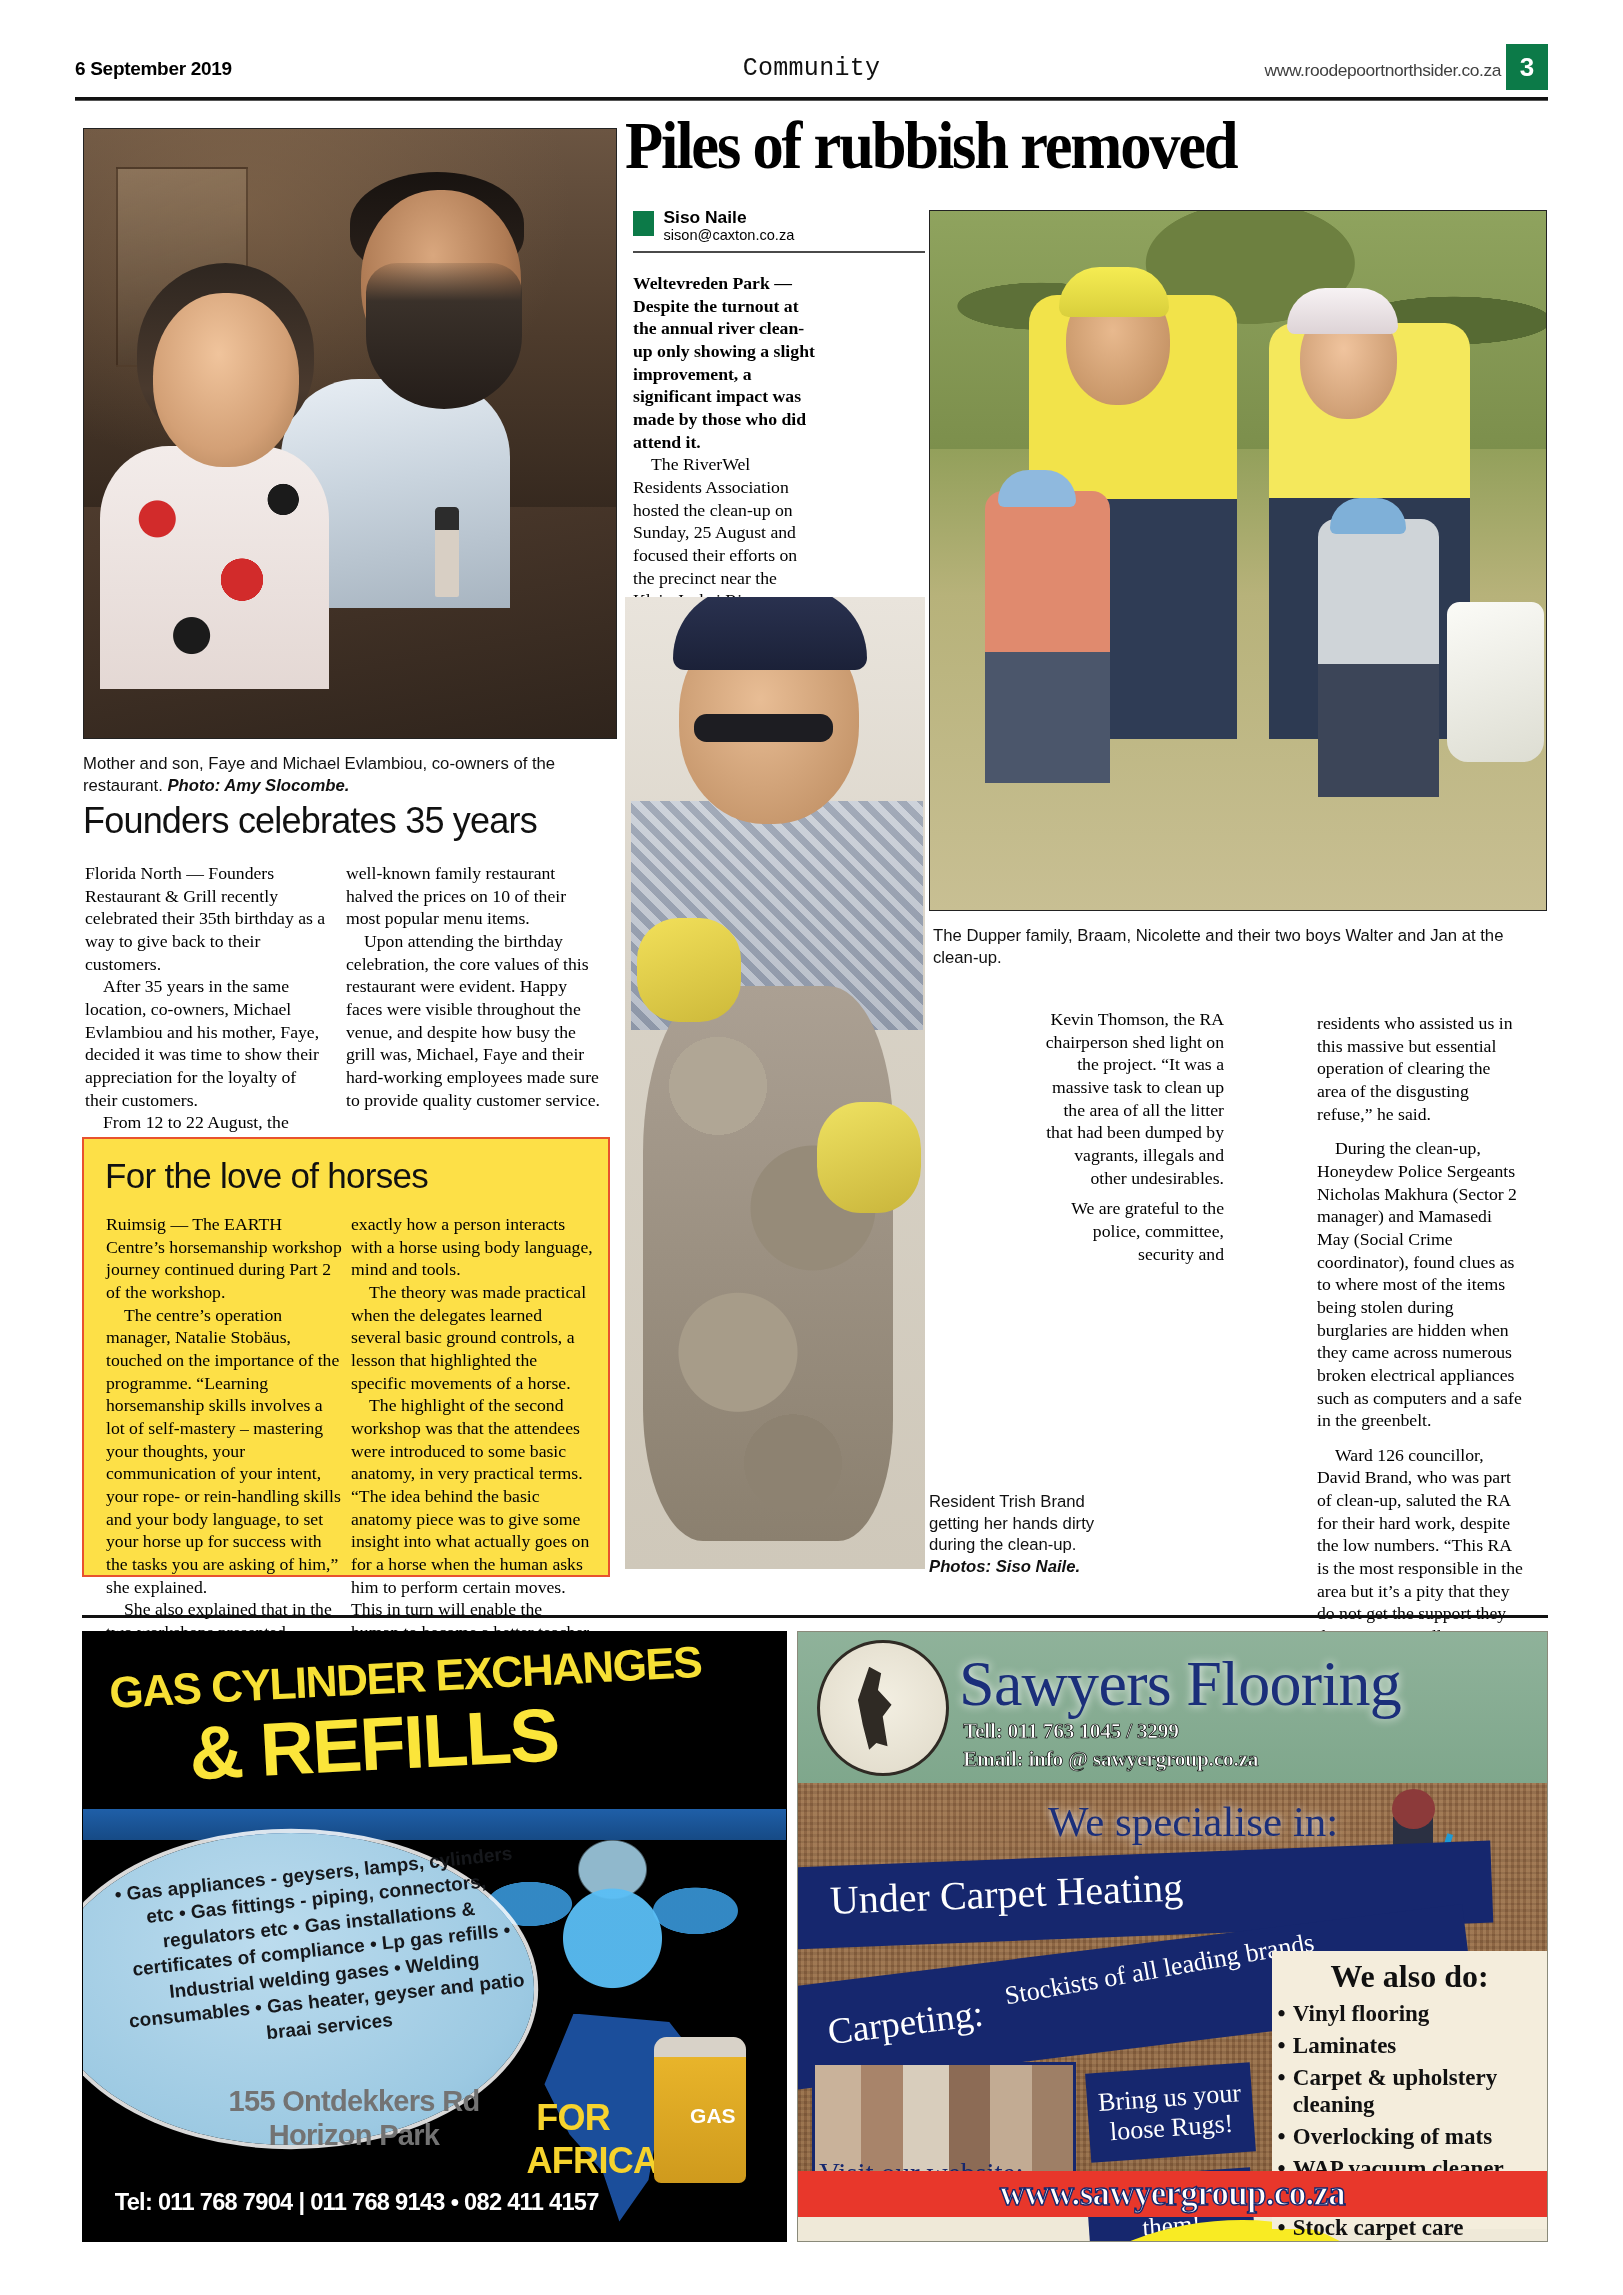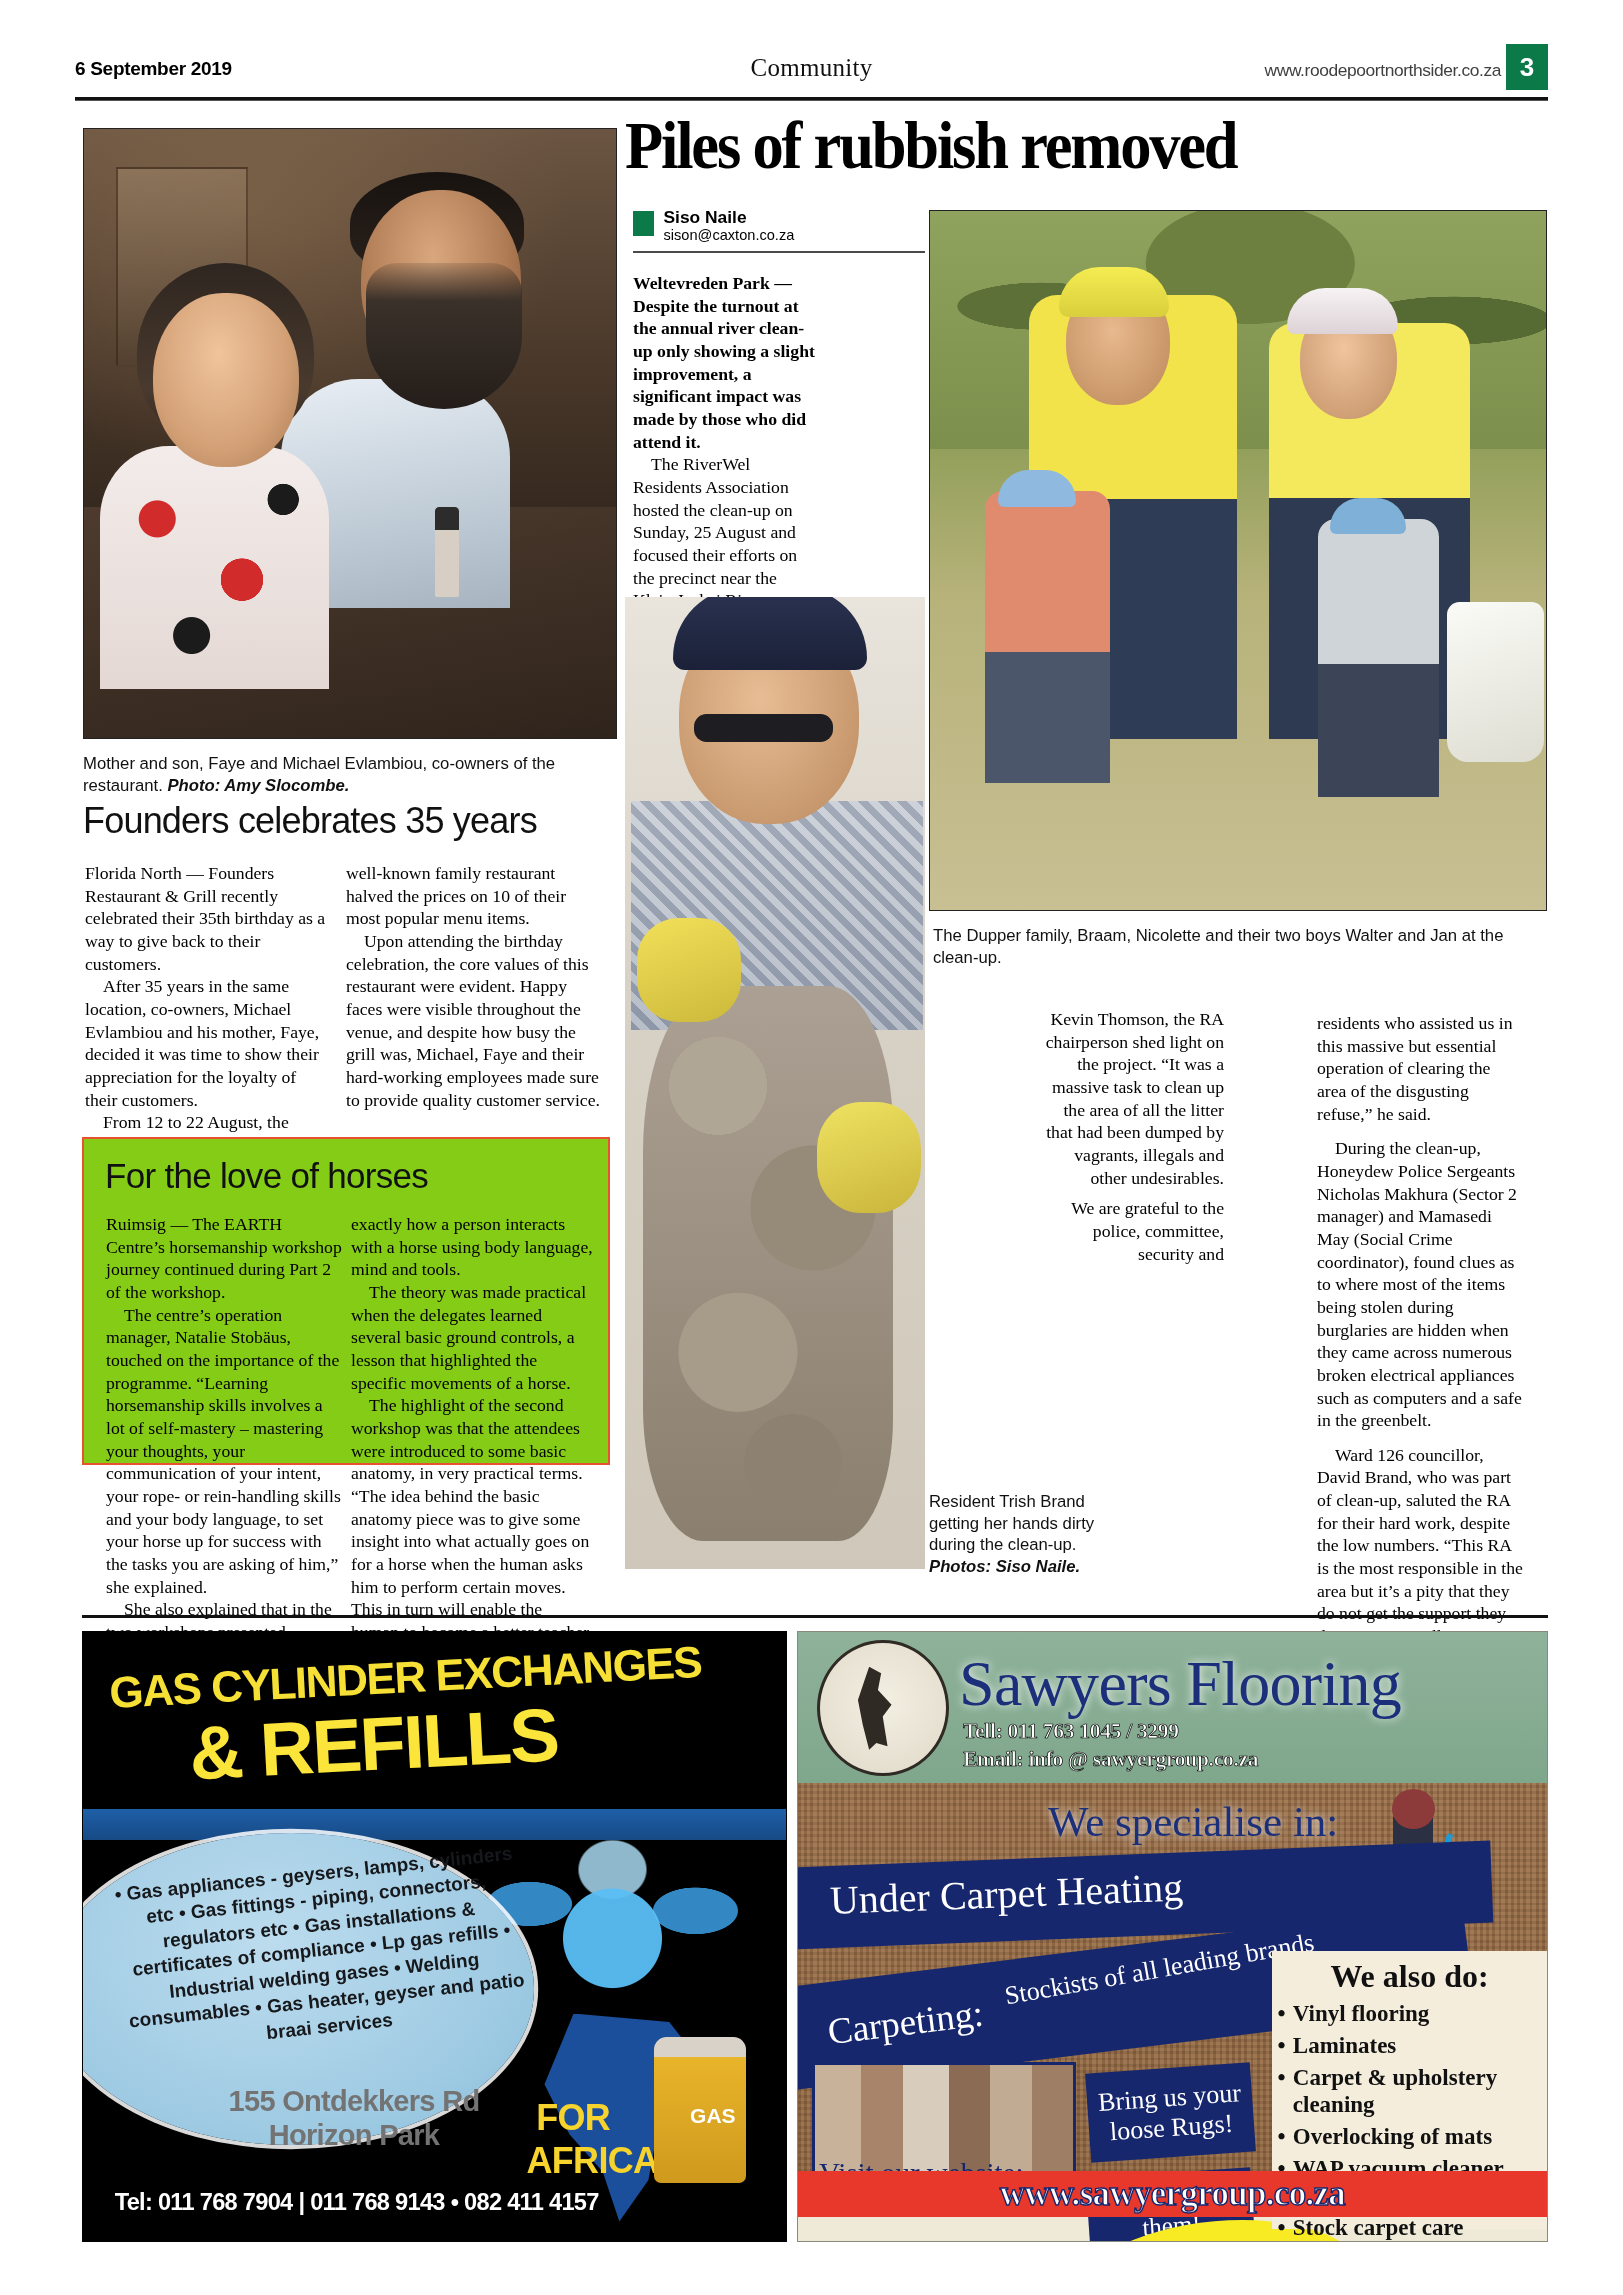--- a/index.html
+++ b/index.html
@@ -15,21 +15,21 @@
   .masthead {
     position: absolute; left: 75px; top: 54px; width: 1473px; height: 42px;
   }
   .mh-date {
     position:absolute; left:0; top:4.2px;
     font-family:"Liberation Sans", sans-serif; font-weight:bold;
     font-size:19px; letter-spacing:-0.3px; color:#000;
   }
   .mh-section {
     position:absolute; left:0; right:0; top:0; text-align:center;
-    font-family:Liberation Serif, serif; font-size:25px; color:#111;
+    font-family:Liberation Mono, monospace; font-size:25px; color:#111;
     letter-spacing:0.3px;
   }
   .mh-url {
     position:absolute; right:47px; top:5.6px;
     font-family:"Liberation Sans", sans-serif; font-size:17.4px; color:#404040;
     letter-spacing:-0.4px;
   }
   .mh-pagenum {
     position:absolute; right:0; top:-9.7px; width:42px; height:46px;
     background:#0c7a48; color:#fff;
@@ -120,22 +120,22 @@
     font-size:17.7px; line-height:1.28; color:#000; text-align:left;
   }
   .body-col p { margin:0; text-indent:18px; }
   .body-col p.first { text-indent:0; }
 
   .founders-c1 { position:absolute; left:85px; top:862px; width:244px; }
   .founders-c2 { position:absolute; left:346px; top:862px; width:254px; }
 
   
   .horses-box {
-    position:absolute; left:82px; top:1137px; width:528px; height:328px;
-    border:2.8px solid #e8522e; background:#84cc16;
+    position:absolute; left:82px; top:1137px; width:528px; height:440px;
+    border:2.8px solid #e8522e; background:#fde047;
   }
   .headline-horses {
     position:absolute; left:21px; top:16.7px; width:486px;
     font-family:"Liberation Sans", sans-serif;
     font-size:35px; color:#111; letter-spacing:-0.7px;
   }
   .horses-c1 { position:absolute; left:22px; top:74px; width:236px; }
   .horses-c2 { position:absolute; left:267px; top:74px; width:242px; }
 
   

